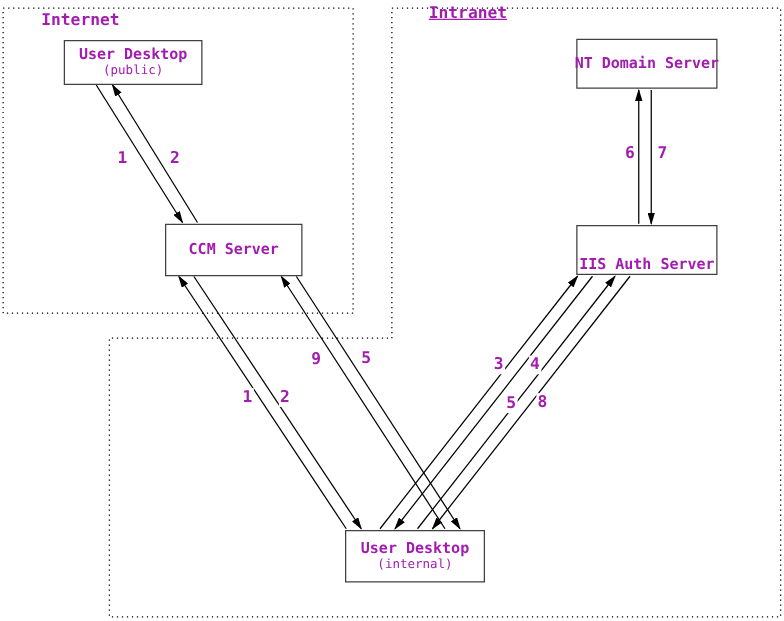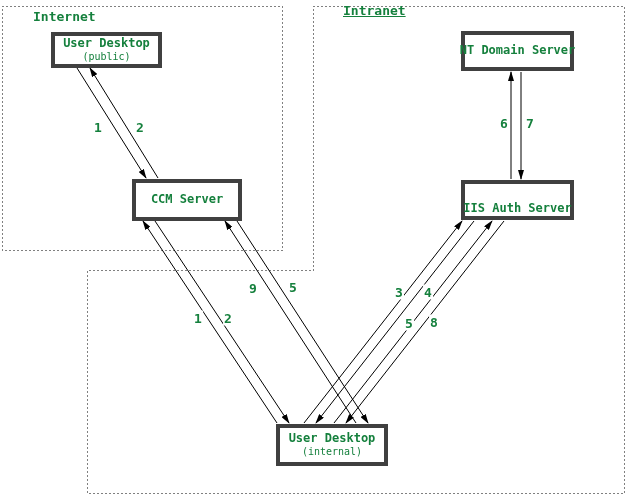--- a/index.html
+++ b/index.html
@@ -6,42 +6,42 @@
     margin: 0;
     padding: 0;
     background: #ffffff;
   }
   .stage {
     position: relative;
     width: 627px;
     height: 497px;
     background: #ffffff;
     font-family: "DejaVu Sans Mono", "Liberation Mono", monospace;
-    color: #15803d;
+    color: #a21caf;
     overflow: hidden;
   }
   svg.lines {
     position: absolute;
     left: 0; top: 0;
     width: 627px; height: 497px;
   }
   svg.lines line, svg.lines path.zone {
     stroke: #000000;
     stroke-width: 1;
     fill: none;
   }
   path.zone, rect.zone {
     stroke: #000000;
     stroke-width: 1;
     fill: none;
     stroke-dasharray: 1 3;
   }
   .node {
     position: absolute;
-    border: 4px solid #404040;
+    border: 1px solid #404040;
     background: #ffffff;
     display: flex;
     flex-direction: column;
     align-items: center;
     justify-content: center;
     text-align: center;
     box-sizing: border-box;
     line-height: 1.15;
   }
   .node .title {

